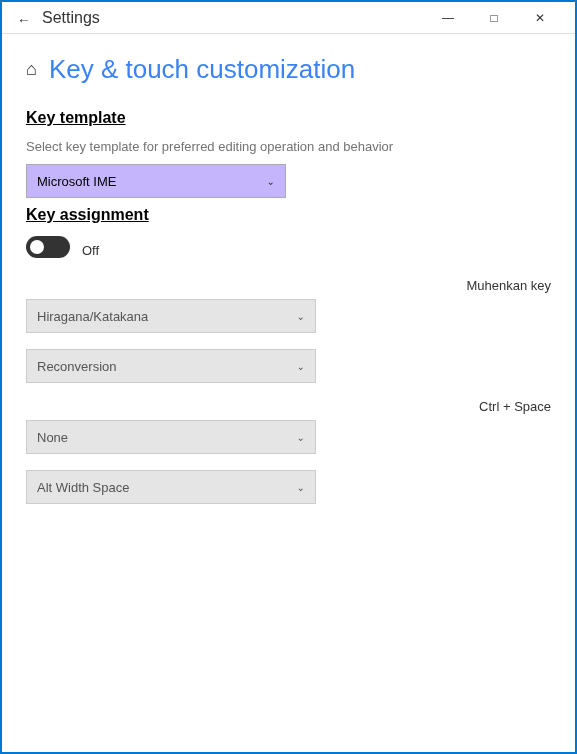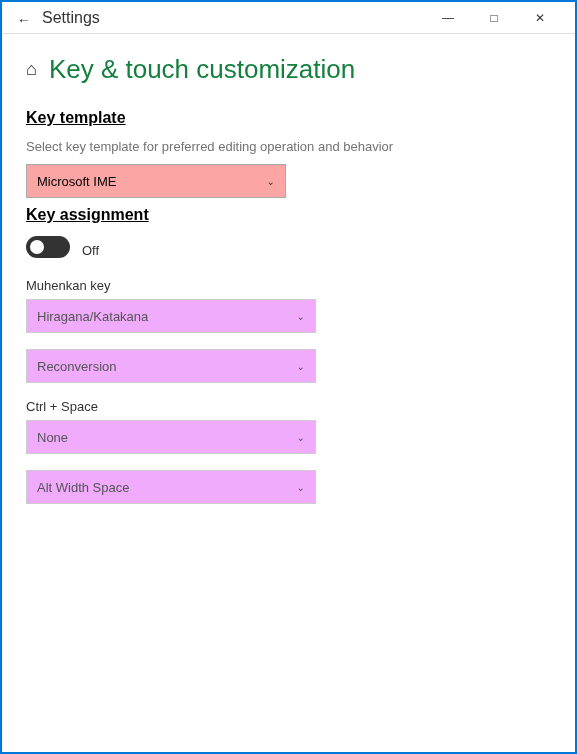--- a/index.html
+++ b/index.html
@@ -85,42 +85,42 @@
     }
 
     .home-icon {
       font-size: 18px;
       color: #333;
     }
 
     .page-title {
       font-size: 26px;
       font-weight: 300;
-      color: #15803d;
+      color: #3b82f6;
     }
 
     .section-title {
       font-size: 16px;
       font-weight: 600;
       color: #000;
       margin-bottom: 12px;
       text-decoration: underline;
     }
 
     .section-desc {
       font-size: 13px;
       color: #737373;
       margin-bottom: 10px;
     }
 
     .dropdown {
       width: 260px;
       height: 34px;
       border: 1px solid #aaa;
-      background: #fca5a5;
+      background: #c4b5fd;
       display: flex;
       align-items: center;
       justify-content: space-between;
       padding: 0 10px;
       cursor: pointer;
       margin-bottom: 6px;
     }
 
     .dropdown-text {
       font-size: 13px;
@@ -176,27 +176,28 @@
     }
 
     .key-row {
       margin-bottom: 16px;
     }
 
     .key-label {
       font-size: 13px;
       color: #333;
       margin-bottom: 6px;
+      text-align: right;
     }
 
     .key-dropdown {
       width: 290px;
       height: 34px;
       border: 1px solid #ccc;
-      background: #f0abfc;
+      background: #e5e5e5;
       display: flex;
       align-items: center;
       justify-content: space-between;
       padding: 0 10px;
       cursor: pointer;
     }
 
     .key-dropdown-text {
       font-size: 13px;
       color: #555;

